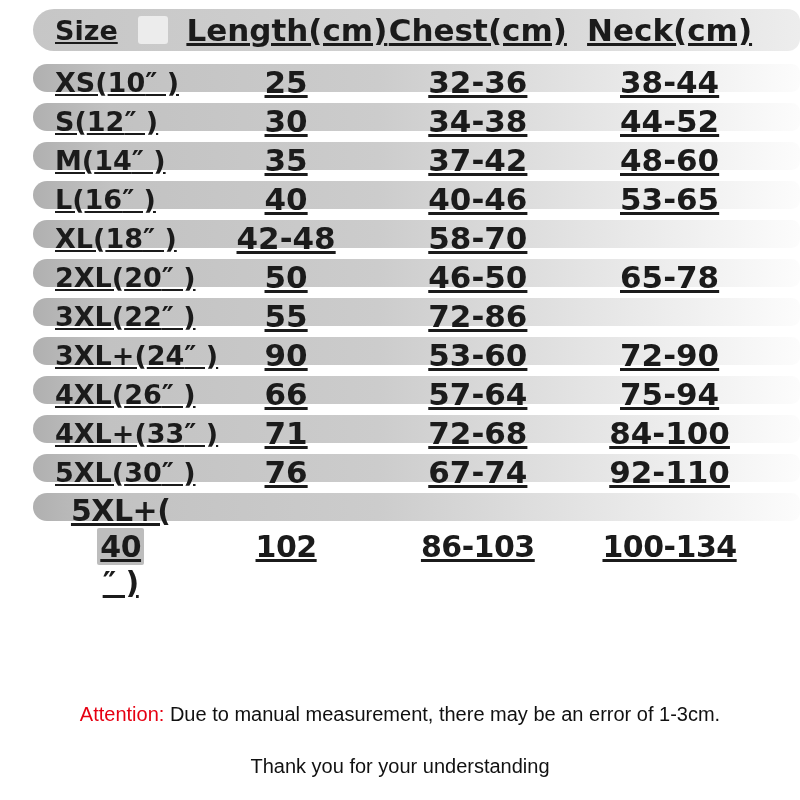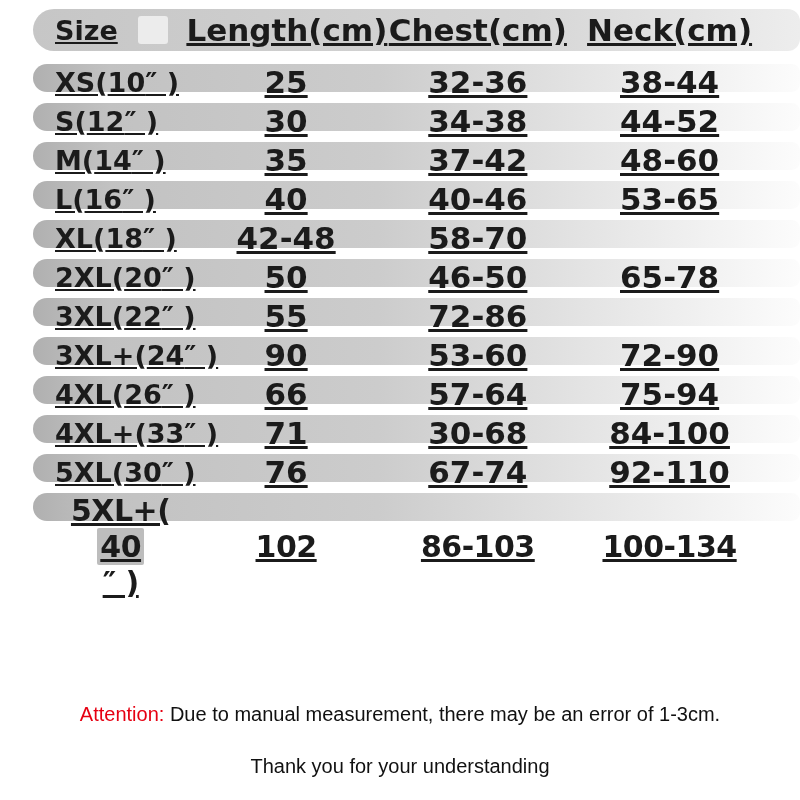--- a/index.html
+++ b/index.html
@@ -202,21 +202,21 @@
         <div class="cell num">57-64</div>
         <div class="cell num">75-94</div>
       </div>
       <div class="bar row">
         <div class="cell size-cell">
           <span>4XL+(</span>
           <span>33</span>
           <span>″ )</span>
         </div>
         <div class="cell num">71</div>
-        <div class="cell num">30-68</div>
+        <div class="cell num">72-68</div>
         <div class="cell num">84-100</div>
       </div>
       <div class="bar row">
         <div class="cell size-cell">
           <span>5XL(</span>
           <span>30</span>
           <span>″ )</span>
         </div>
         <div class="cell num">76</div>
         <div class="cell num">67-74</div>

